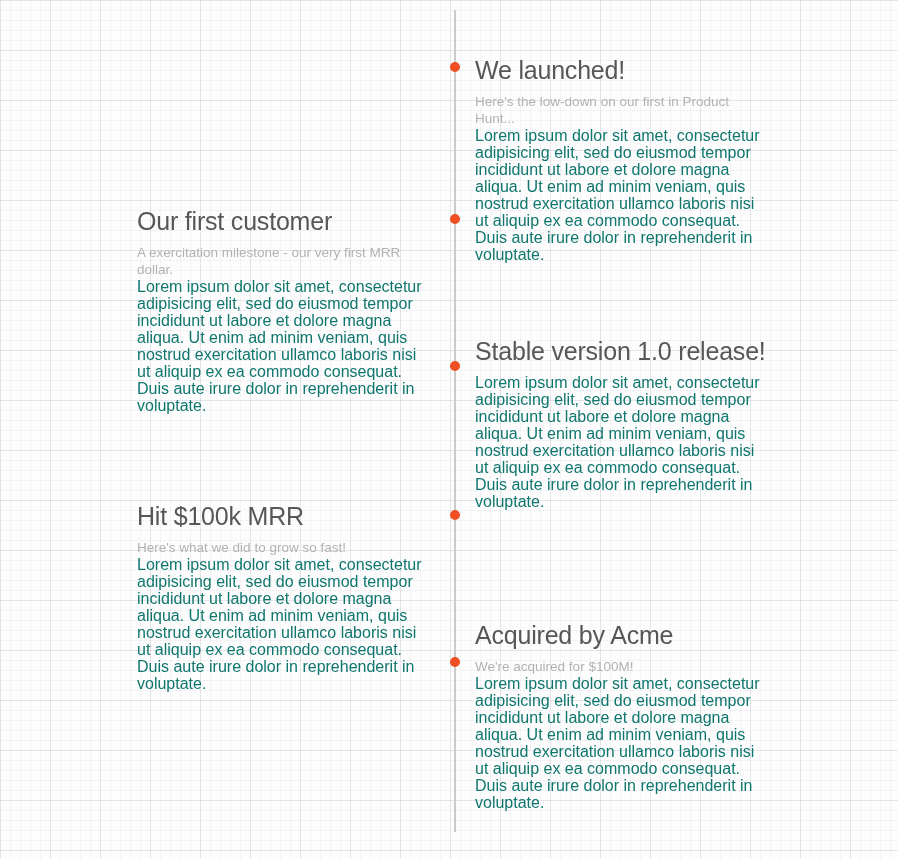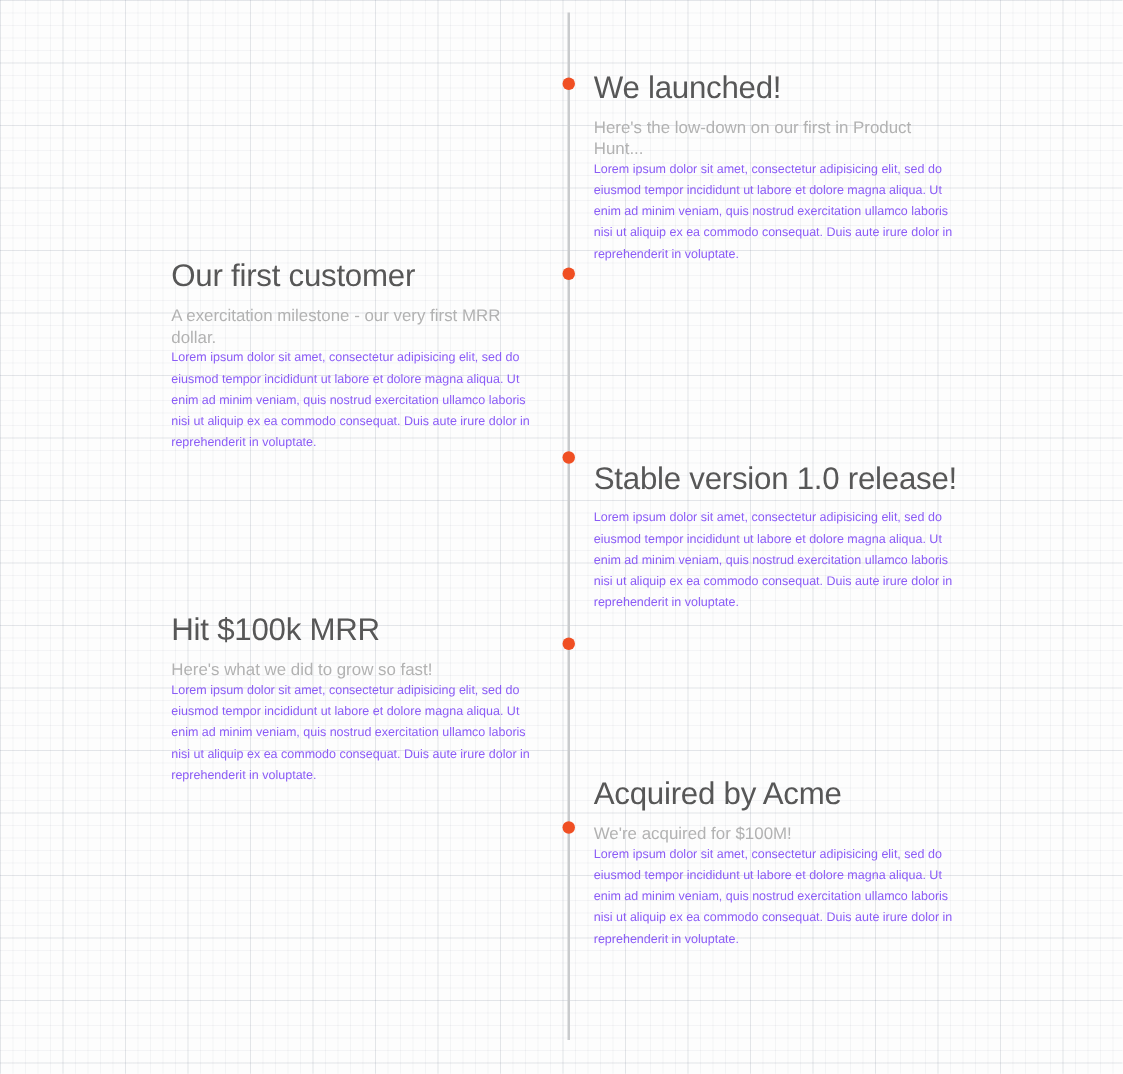--- a/index.html
+++ b/index.html
@@ -76,23 +76,23 @@
 
   .entry-lede {
     margin: 0;
     font-size: 13.5px;
     line-height: 17px;
     color: #b2b2b2;
   }
 
   .entry-text {
     margin: 0;
-    font-size: 10px;
+    font-size: 16px;
     line-height: 17px;
-    color: #8b5cf6;
+    color: #0f766e;
   }
 </style>
 </head>
 <body>
 
 <div class="timeline">
 
   <div class="timeline-axis"></div>
 
   <div class="entry side-right" style="top:0">
@@ -108,29 +108,29 @@
     <span class="entry-dot" style="top:214px"></span>
     <div class="entry-body" style="top:207px">
       <h2 class="entry-title">Our first customer</h2>
       <p class="entry-lede">A exercitation milestone - our very first MRR dollar.</p>
       <p class="entry-text">Lorem ipsum dolor sit amet, consectetur adipisicing elit, sed do eiusmod tempor incididunt ut labore et dolore magna aliqua. Ut enim ad minim veniam, quis nostrud exercitation ullamco laboris nisi ut aliquip ex ea commodo consequat. Duis aute irure dolor in reprehenderit in voluptate.</p>
     </div>
   </div>
 
   <div class="entry side-right" style="top:0">
     <span class="entry-dot" style="top:361px"></span>
-    <div class="entry-body" style="top:369px">
+    <div class="entry-body" style="top:337px">
       <h2 class="entry-title">Stable version 1.0 release!</h2>
       <p class="entry-text">Lorem ipsum dolor sit amet, consectetur adipisicing elit, sed do eiusmod tempor incididunt ut labore et dolore magna aliqua. Ut enim ad minim veniam, quis nostrud exercitation ullamco laboris nisi ut aliquip ex ea commodo consequat. Duis aute irure dolor in reprehenderit in voluptate.</p>
     </div>
   </div>
 
   <div class="entry side-left" style="top:0">
     <span class="entry-dot" style="top:510px"></span>
-    <div class="entry-body" style="top:490px">
+    <div class="entry-body" style="top:502px">
       <h2 class="entry-title">Hit $100k MRR</h2>
       <p class="entry-lede">Here's what we did to grow so fast!</p>
       <p class="entry-text">Lorem ipsum dolor sit amet, consectetur adipisicing elit, sed do eiusmod tempor incididunt ut labore et dolore magna aliqua. Ut enim ad minim veniam, quis nostrud exercitation ullamco laboris nisi ut aliquip ex ea commodo consequat. Duis aute irure dolor in reprehenderit in voluptate.</p>
     </div>
   </div>
 
   <div class="entry side-right" style="top:0">
     <span class="entry-dot" style="top:657px"></span>
     <div class="entry-body" style="top:621px">
       <h2 class="entry-title">Acquired by Acme</h2>

